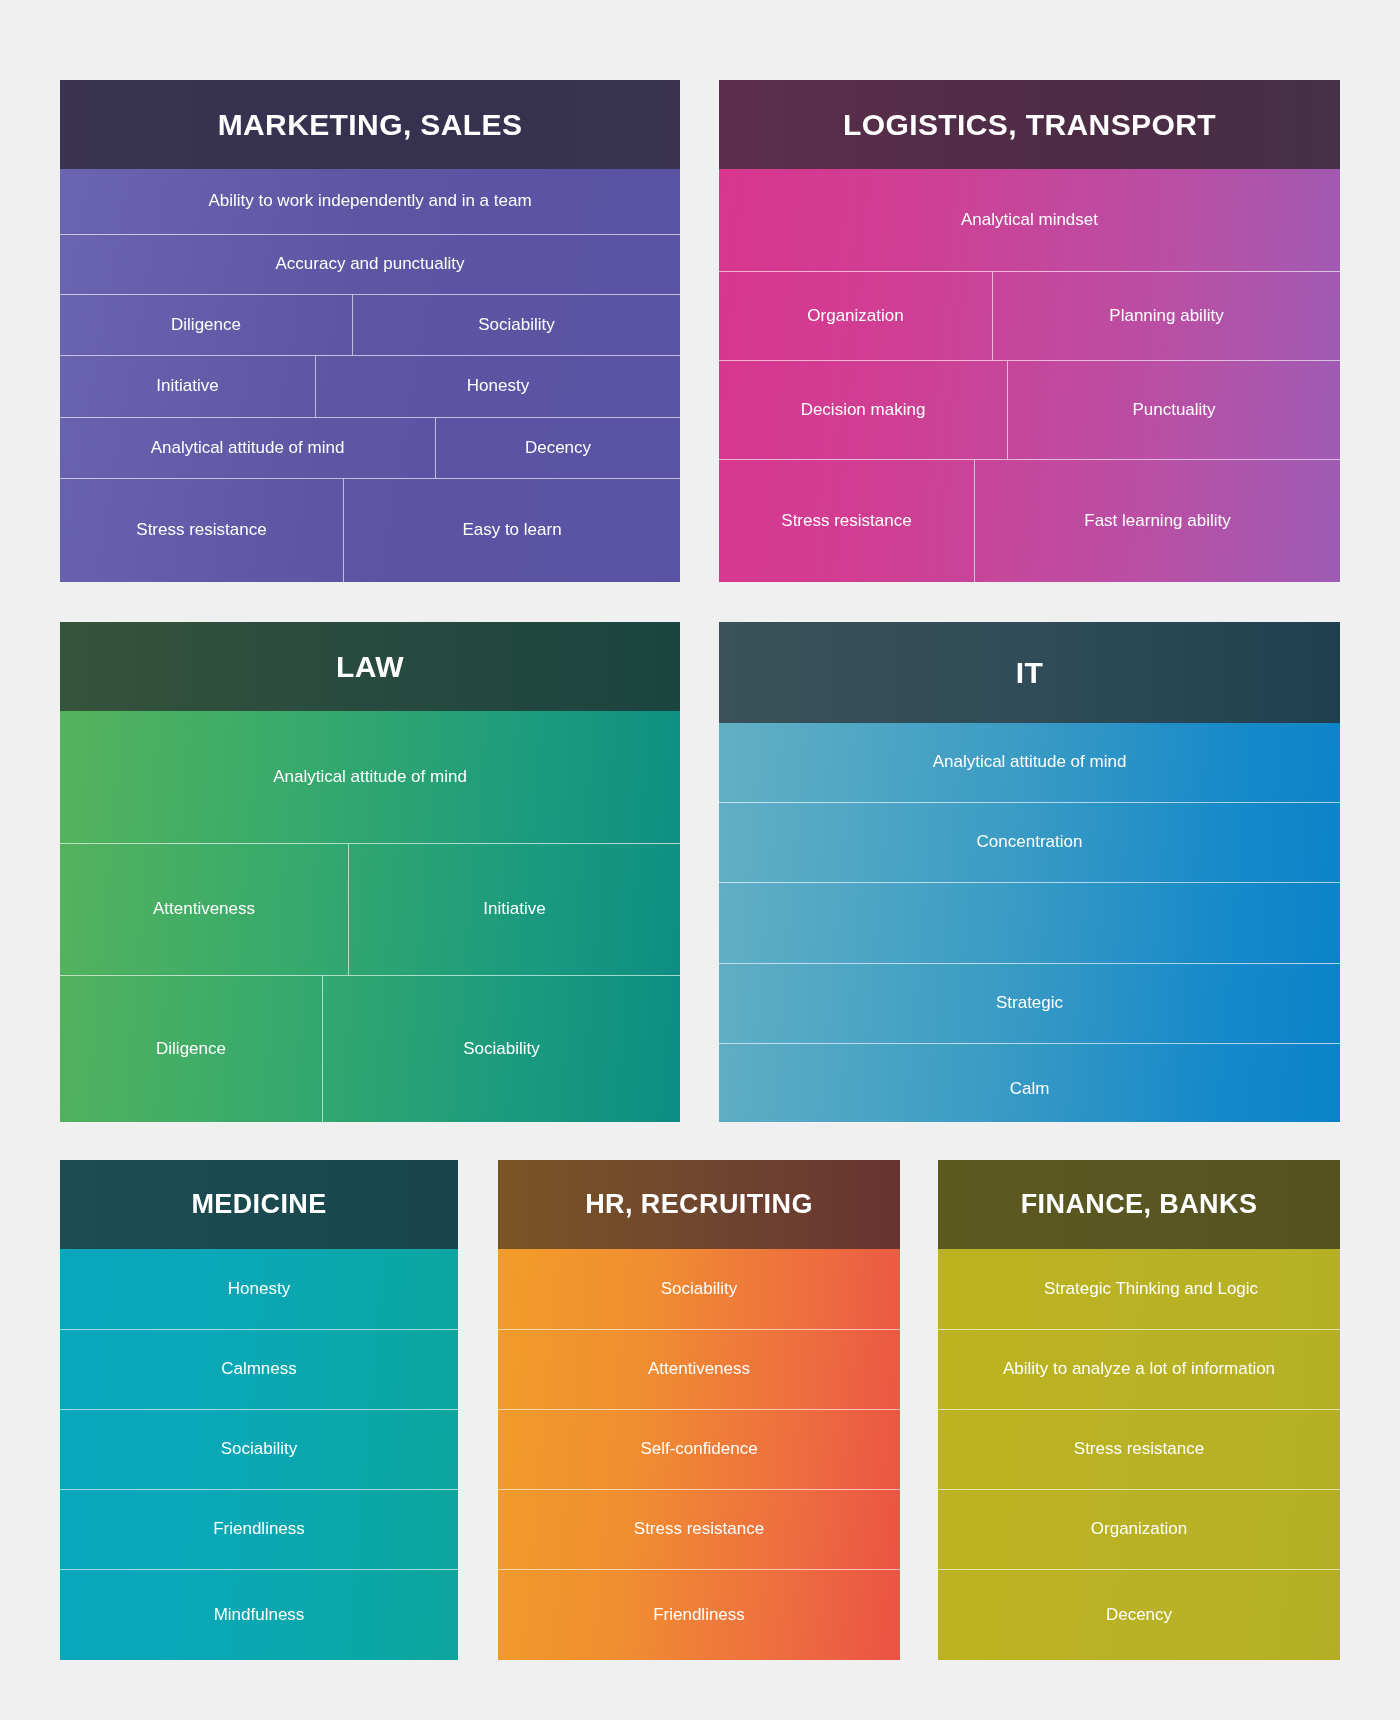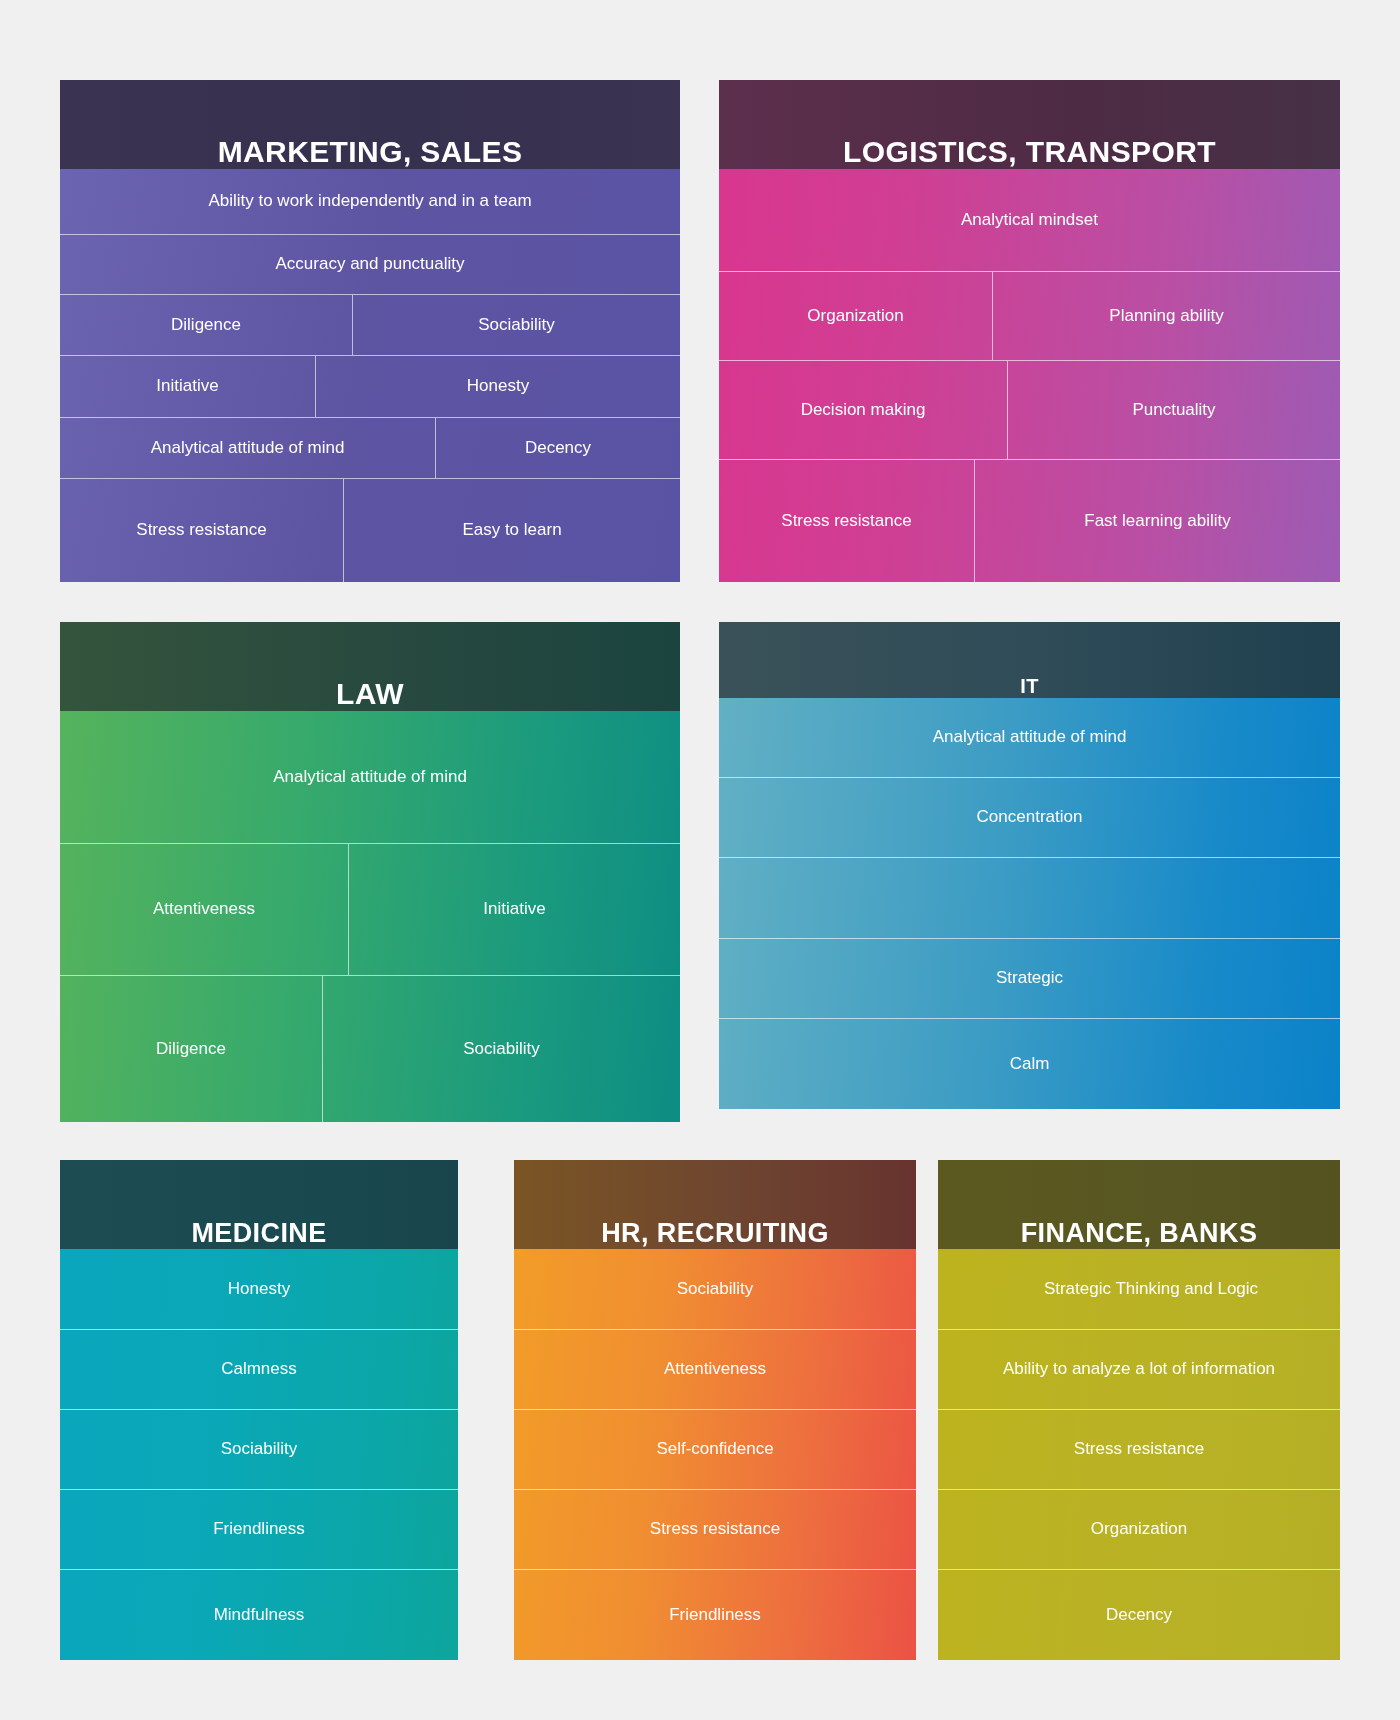--- a/index.html
+++ b/index.html
@@ -9,21 +9,21 @@
     background:#f0f0f0;
     font-family:"Liberation Sans",sans-serif;
     -webkit-font-smoothing:antialiased;
     overflow:hidden;
   }
   .canvas{position:relative;width:1400px;height:1720px;}
 
   .panel{position:absolute;overflow:hidden;}
   .panel-header{
     position:relative;
-    display:flex;align-items:flex-end;justify-content:center;
+    display:flex;align-items:center;justify-content:center;
     color:#ffffff;
     font-weight:bold;
     letter-spacing:0.4px;
     text-align:center;
     box-sizing:border-box;
   }
   .panel-body{position:relative;}
 
   .cell{
     position:absolute;
@@ -75,21 +75,21 @@
   }
   #panel-law .panel-body{
     height:411px;
     background:linear-gradient(95deg,#55b35c 0%,#35a96d 40%,#1a9a7e 75%,#0d8d83 100%);
   }
   #panel-law .cell{font-size:17px;}
 
   
   #panel-it{left:719px;top:622px;width:621px;height:500px;}
   #panel-it .panel-header{
-    height:76px;font-size:20px;
+    height:101px;font-size:30px;
     background:linear-gradient(90deg,#3a5158 0%,#2f4c58 50%,#20404f 100%);
   }
   #panel-it .panel-body{
     height:411px;
     background:linear-gradient(95deg,#62b0c4 0%,#3c9cc4 45%,#1689c9 80%,#0b82c8 100%);
   }
   #panel-it .cell{font-size:17px;}
 
   
   #panel-medicine{left:60px;top:1160px;width:398px;height:500px;}
@@ -97,21 +97,21 @@
     height:89px;font-size:27px;
     background:linear-gradient(90deg,#1d4d52 0%,#1a4a50 50%,#17454b 100%);
   }
   #panel-medicine .panel-body{
     height:411px;
     background:linear-gradient(95deg,#0aa6bd 0%,#0aa8b7 40%,#0ba6a6 80%,#0da59c 100%);
   }
   #panel-medicine .cell{font-size:17px;}
 
   
-  #panel-hr{left:514px;top:1160px;width:402px;height:500px;}
+  #panel-hr{left:498px;top:1160px;width:402px;height:500px;}
   #panel-hr .panel-header{
     height:89px;font-size:27px;
     background:linear-gradient(90deg,#7a5524 0%,#6e4530 55%,#68332f 100%);
   }
   #panel-hr .panel-body{
     height:411px;
     background:linear-gradient(95deg,#f29c28 0%,#f08e31 35%,#ed6b40 75%,#eb5244 100%);
   }
   #panel-hr .cell{font-size:17px;}
 

